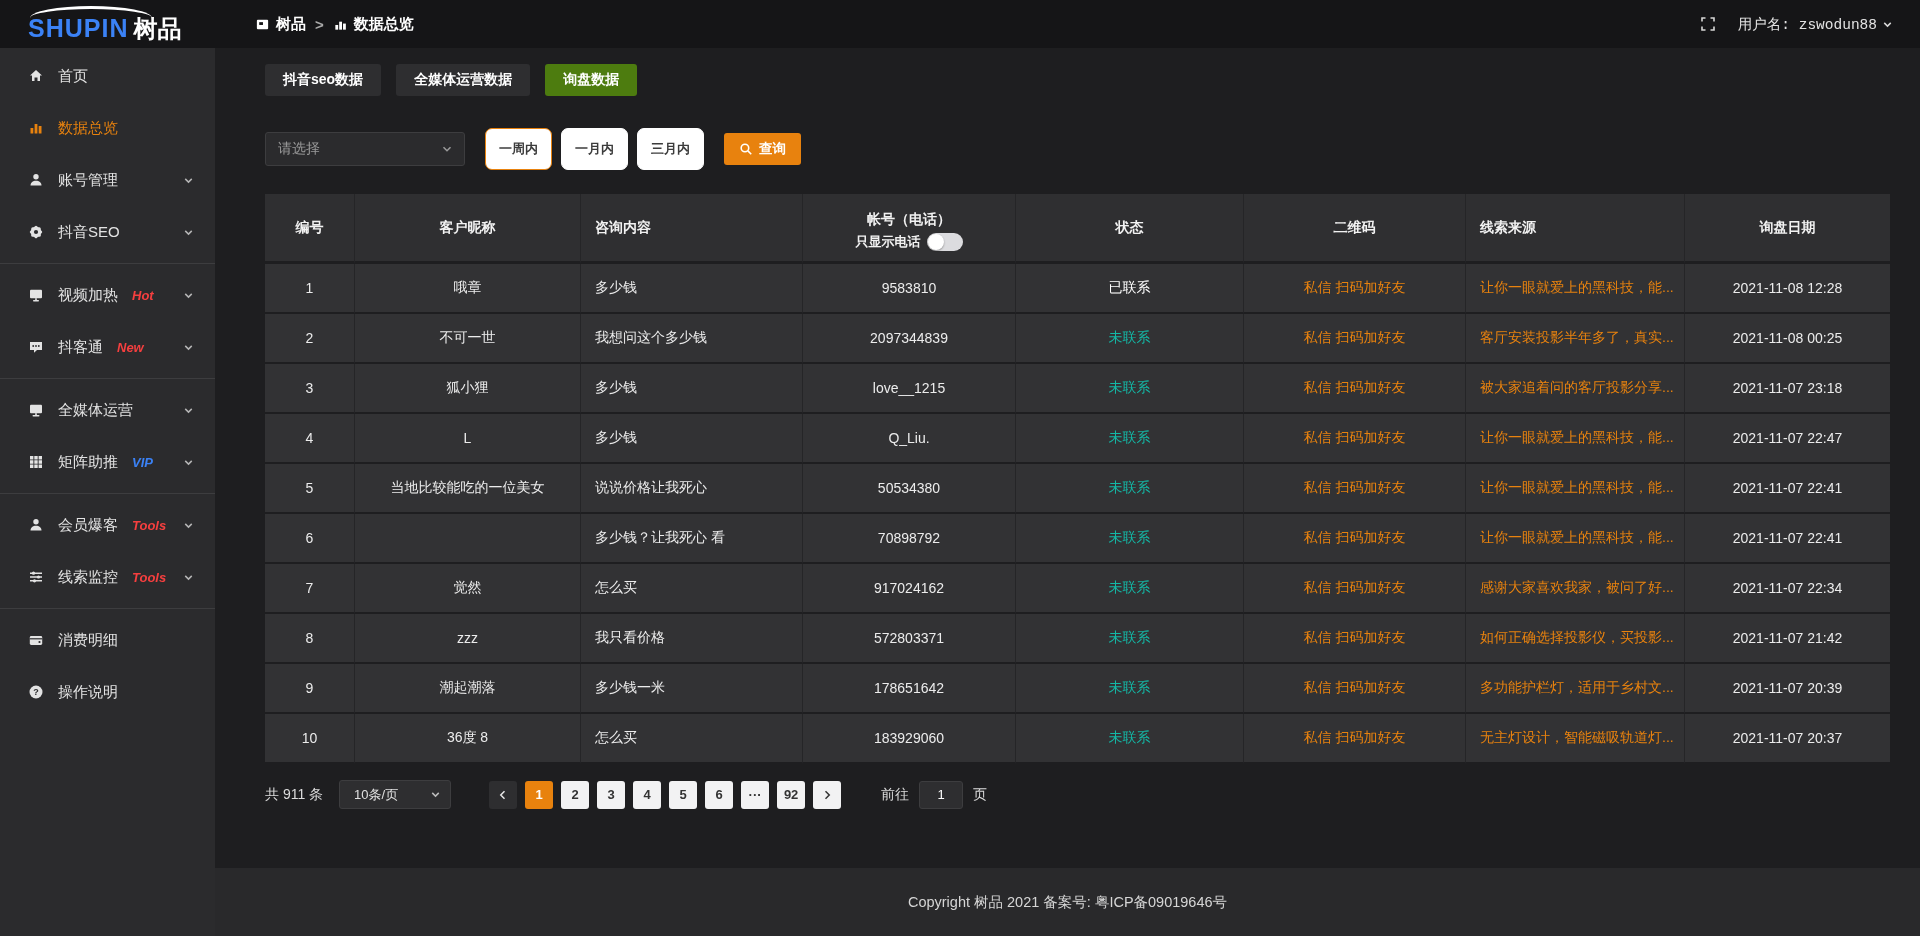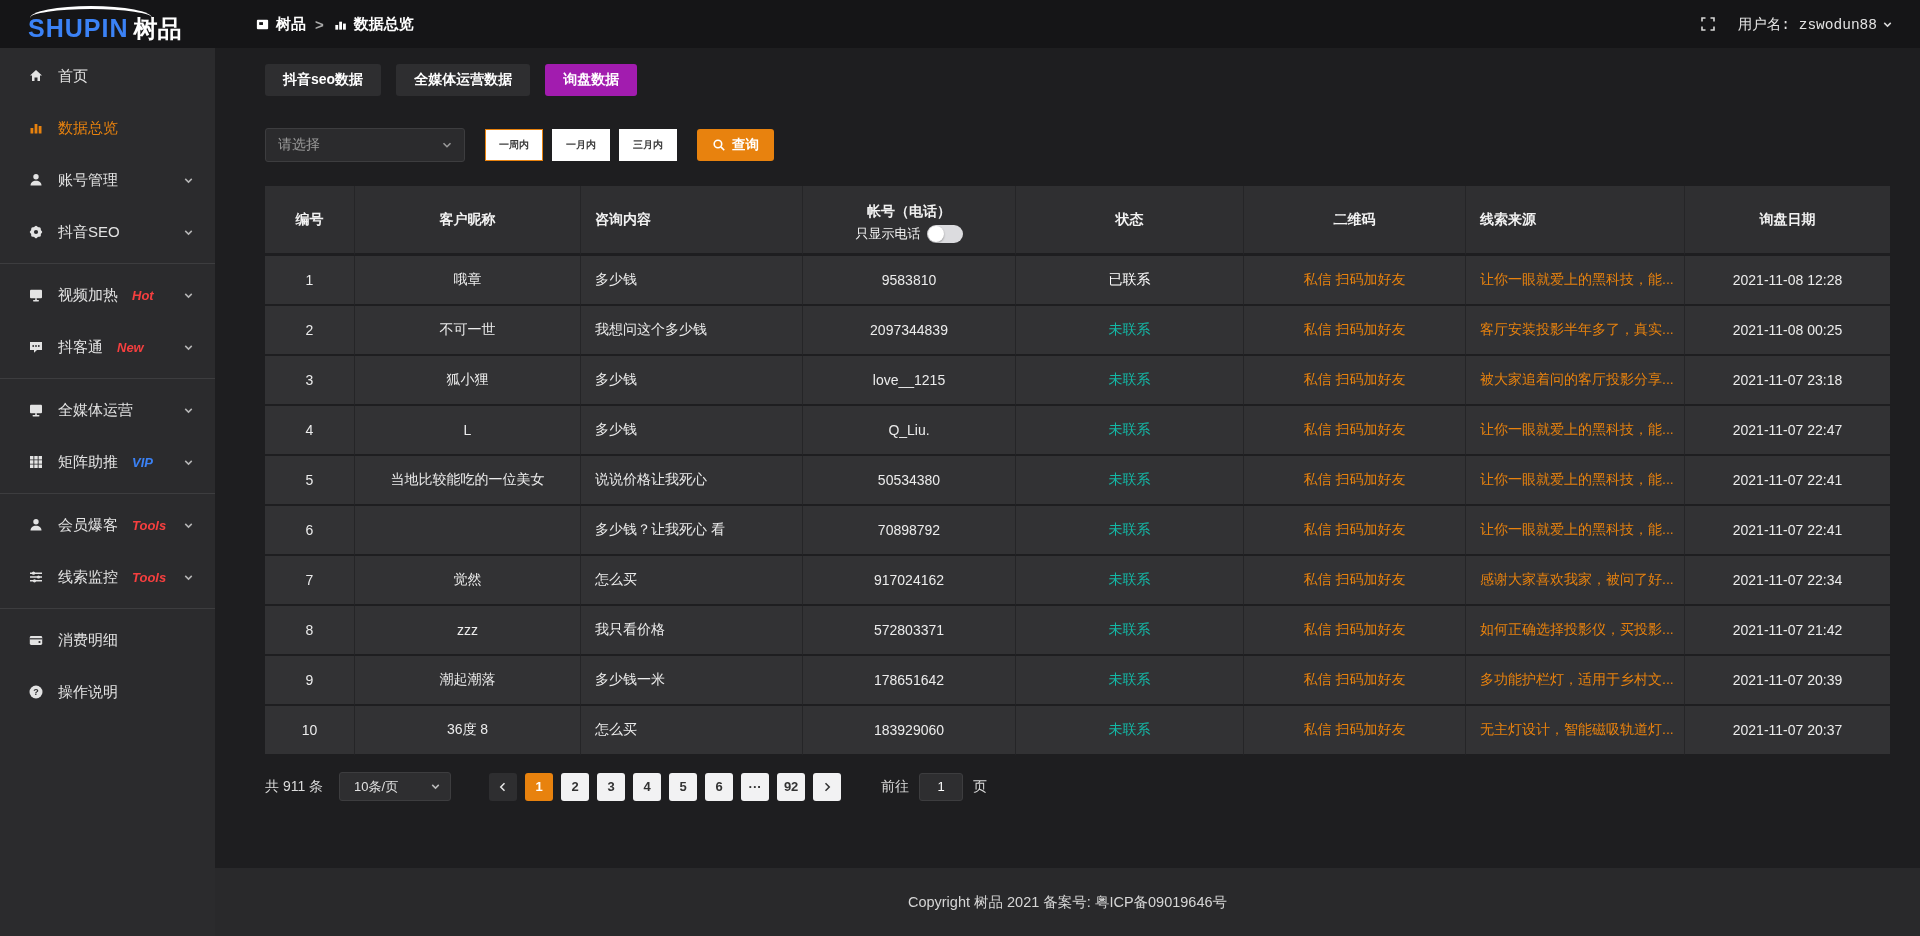--- a/index.html
+++ b/index.html
@@ -36,50 +36,50 @@
   .side-arrow { margin-left:auto; color:#b5b5b5; display:flex; }
   .side-divider { height:1px; background:#3d3d3f; margin:5px 0; }
 
   .main { flex:1; display:flex; flex-direction:column; background:#1e1e20; min-width:0; }
   .content { padding:16px 30px 0 50px; }
 
   
   .tabs { display:flex; gap:15px; }
   .tab { height:32px; padding:0 18px; display:flex; align-items:center; background:#2e2e30; color:#fff;
          font-size:14px; font-weight:700; border-radius:3px; cursor:pointer; }
-  .tab.active { background:#a21caf;text-align:center; }
+  .tab.active { background:#4d7c0f;text-align:center; }
 
   
   .filter-row { margin-top:32px; display:flex; align-items:center; }
   .select-box { width:200px; height:34px; background:#2b2b2d; border:1px solid #3d3d3f; border-radius:3px;
                 display:flex; align-items:center; justify-content:space-between; padding:0 10px 0 12px;
                 color:#9a9a9a; font-size:14px; cursor:pointer; }
   .range-group { display:flex; gap:9px; margin-left:20px; }
-  .range-btn { height:32px; padding:0 13px; background:#fff; color:#3c3c3c; font-size:10px; font-weight:700;
-               border-radius:0; display:flex; align-items:center; cursor:pointer; border:1px solid #fff; }
+  .range-btn { height:42px; padding:0 13px; background:#fff; color:#3c3c3c; font-size:13px; font-weight:700;
+               border-radius:7px; display:flex; align-items:center; cursor:pointer; border:1px solid #fff; }
   .range-btn.selected { border:1px solid #e8820e; }
   .query-btn { margin-left:20px; height:32px; padding:0 15px; background:#e8820e; color:#fff; font-size:13.5px;
                font-weight:700; border-radius:3px; display:flex; align-items:center; gap:6px; cursor:pointer; }
 
   
   .data-table { width:100%; margin-top:24px; border-collapse:separate; border-spacing:0; table-layout:fixed; }
   .data-table th { background:#2f2f31; height:70px; font-size:14px; font-weight:700; color:#f2f2f2;
                    border-right:1px solid #252527; border-bottom:3px solid #1e1e20; text-align:center; }
   .data-table td { background:#323234; height:50px; font-size:14px; color:#ececec;
                    border-right:1px solid #252527; border-bottom:2px solid #1e1e20; text-align:center;
                    overflow:hidden; white-space:nowrap; }
   .data-table th:last-child, .data-table td:last-child { border-right:none; }
   .cell-left { text-align:left !important; padding-left:14px; }
   .orange { color:#e8820e; }
   .st-contacted { color:#fff; }
   .st-pending { color:#14b8a6; }
   .link { cursor:pointer; }
   .acct-head-top { display:block; line-height:20px; margin-top:4px; }
   .toggle-line { display:flex; align-items:center; justify-content:center; gap:6px; margin-top:4px;
-                 font-size:13px; font-weight:400;text-align:center; }
+                 font-size:13px; font-weight:700;text-align:center; }
   .toggle { position:relative; width:36px; height:18px; background:#dcdcdf; border-radius:9px; cursor:pointer;
             display:inline-block; flex-shrink:0; }
   .toggle::after { content:""; position:absolute; left:1px; top:1px; width:16px; height:16px; background:#fff;
                    border-radius:50%; box-shadow:0 1px 2px rgba(0,0,0,.35); }
 
   
   .pager { margin-top:16px; display:flex; align-items:center; font-size:14px; color:#dcdcdc; }
   .pager-total { margin-right:16px; }
   .size-select { width:112px; height:29px; background:#2e2e30; border:1px solid #3d3d3f; border-radius:3px;
                  display:flex; align-items:center; justify-content:space-between; padding:0 8px 0 14px;

